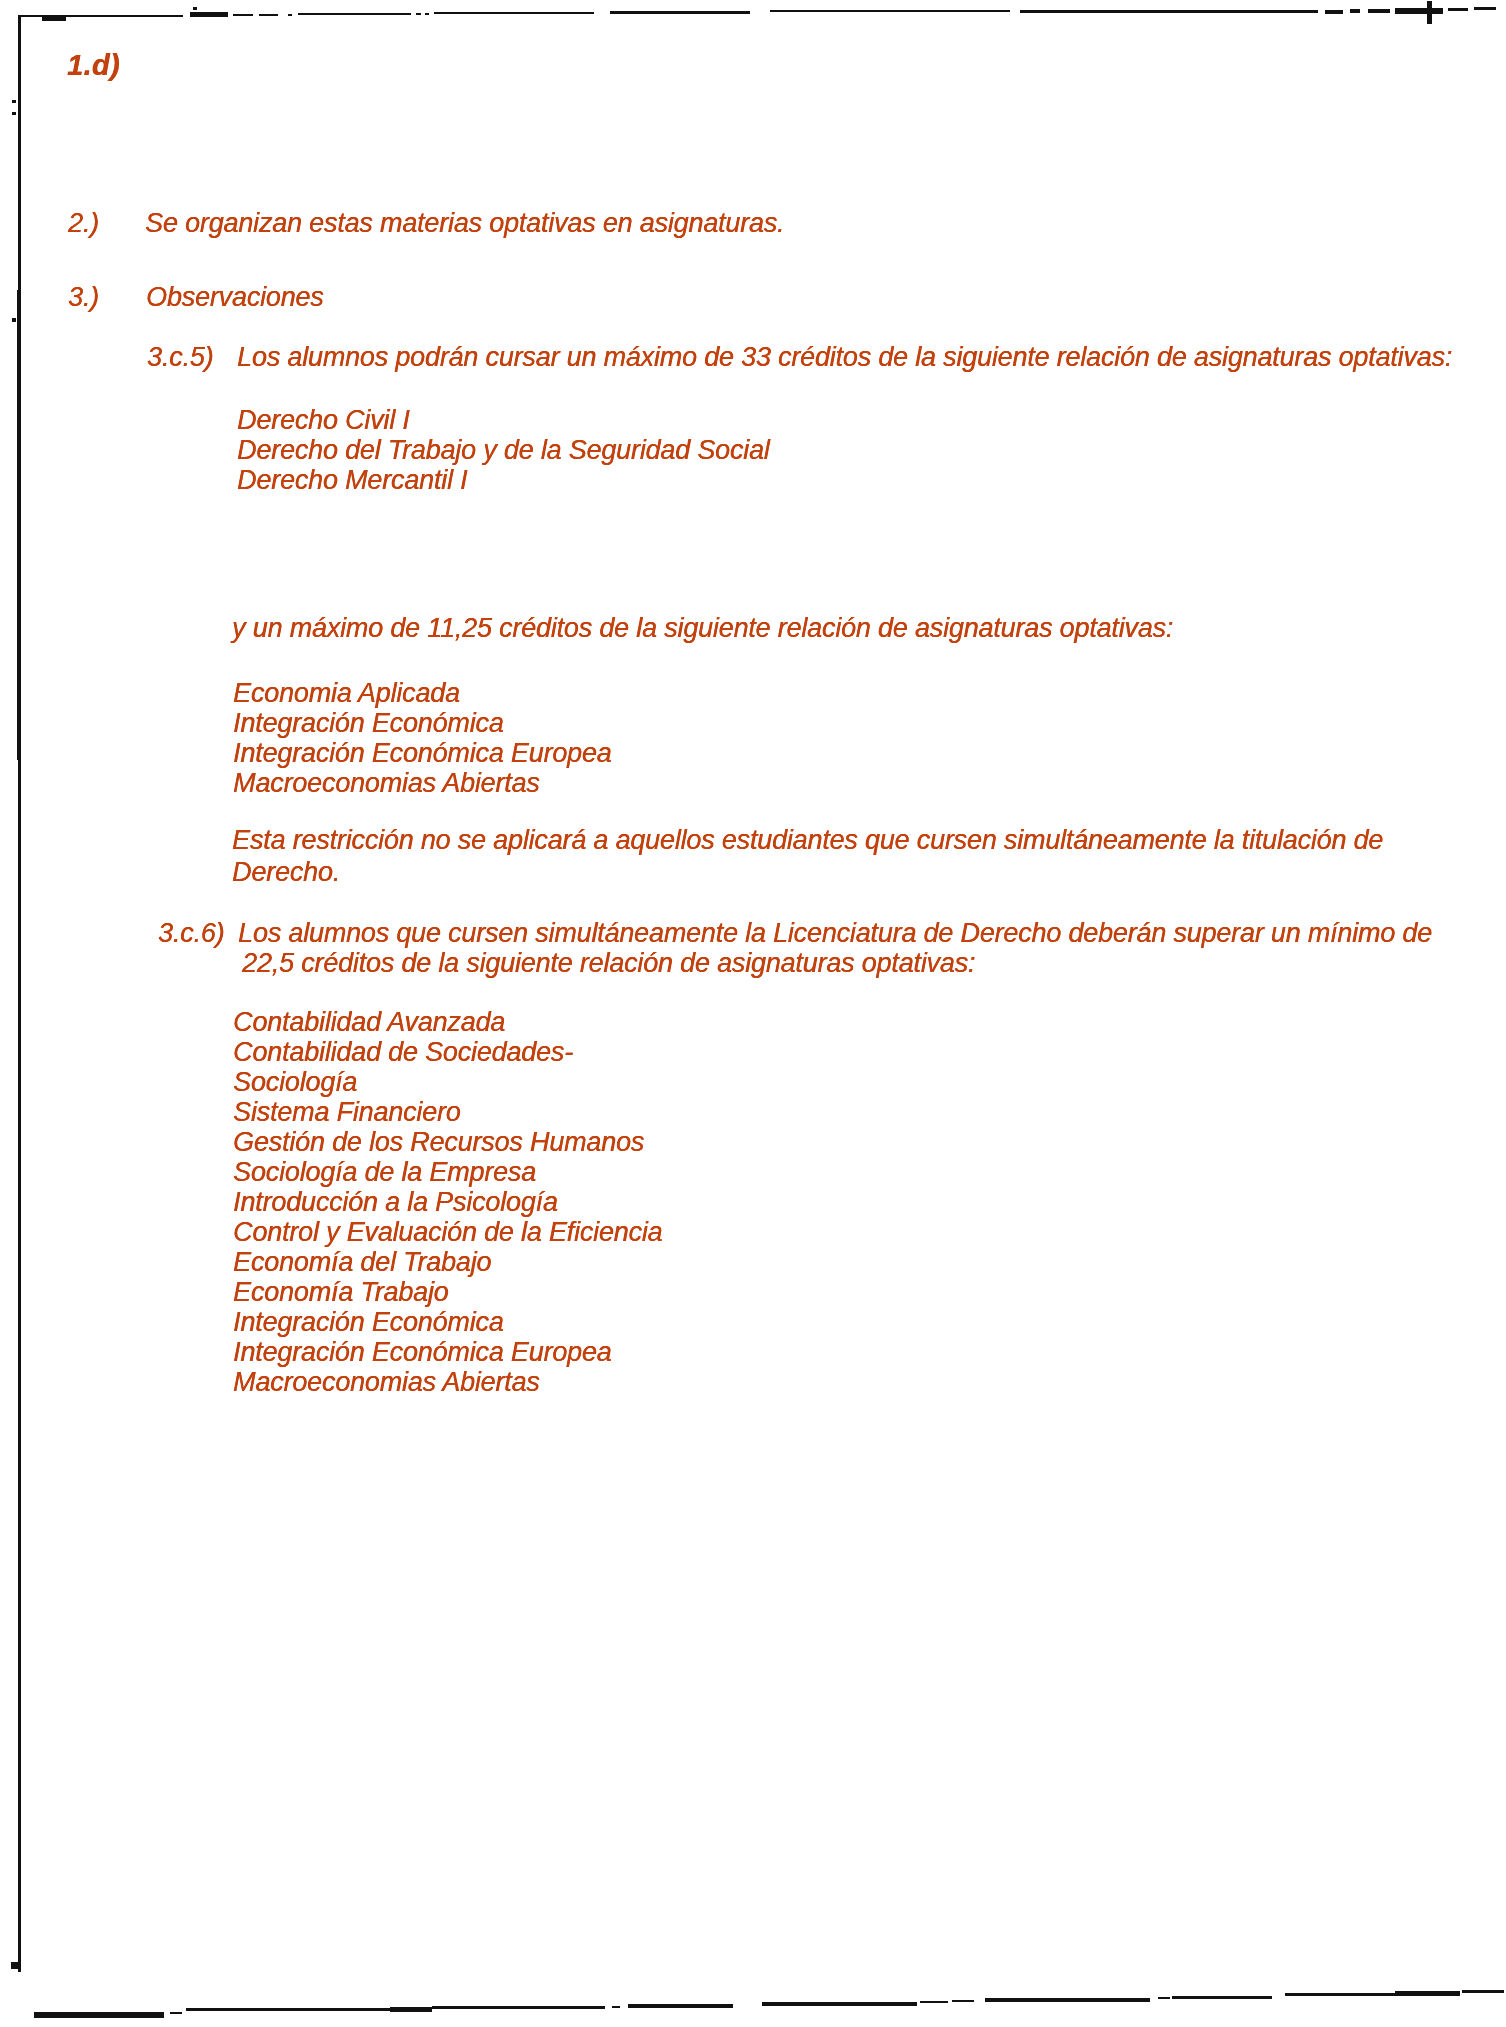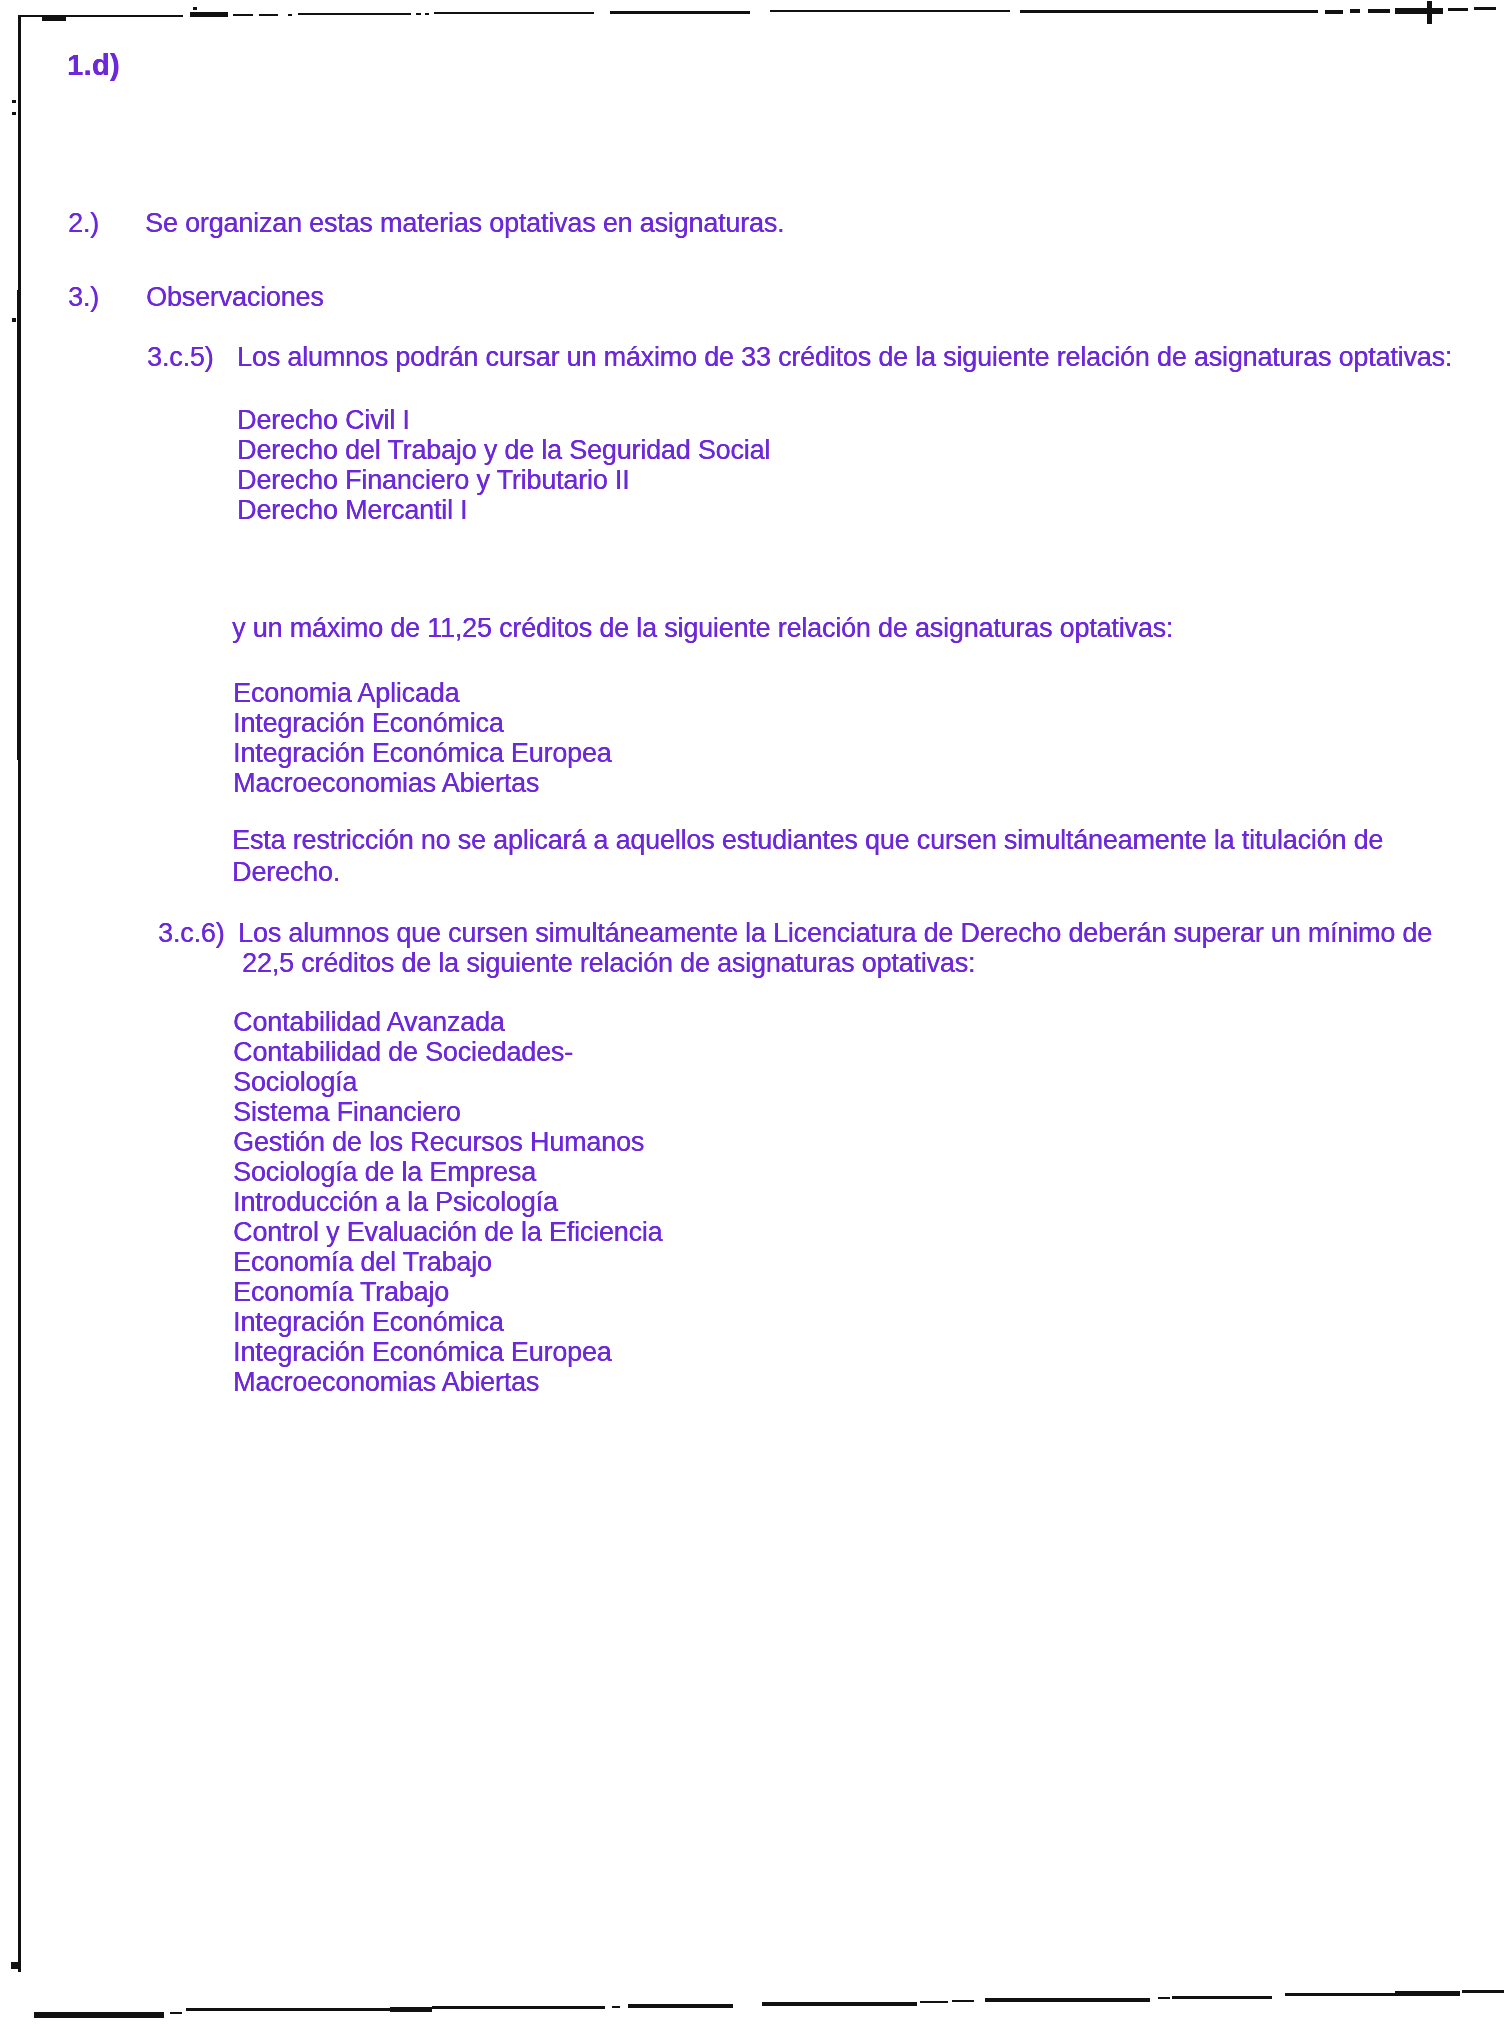--- a/index.html
+++ b/index.html
@@ -8,24 +8,25 @@
     width: 1506px;
     height: 2027px;
     background: #ffffff;
     overflow: hidden;
     font-family: "Liberation Sans", sans-serif;
   }
   .t {
     position: absolute;
     font-size: 27px;
     line-height: 30px;
-    color: #6d28d9;
+    color: #c2410c;
     letter-spacing: -0.2px;
     white-space: nowrap;
     text-shadow: 0.35px 0 0 currentColor;
+    font-style: italic;
   }
   .bold { font-weight: 700; }
   .list div { height: 30px; }
   .seg {
     position: absolute;
     background: #111111;
   }
 </style>
 </head>
 <body>
@@ -91,21 +92,20 @@
 
   <div class="t" style="left:68px;top:282px">3.)</div>
   <div class="t" style="left:146px;top:282px">Observaciones</div>
 
   <div class="t" style="left:147px;top:342px">3.c.5)</div>
   <div class="t" style="left:237px;top:342px">Los alumnos podrán cursar un máximo de 33 créditos de la siguiente relación de asignaturas optativas:</div>
 
   <div class="t list" style="left:237px;top:405px">
     <div>Derecho Civil I</div>
     <div>Derecho del Trabajo y de la Seguridad Social</div>
-    <div>Derecho Financiero y Tributario II</div>
     <div>Derecho Mercantil I</div>
   </div>
 
   <div class="t" style="left:232px;top:613px">y un máximo de 11,25 créditos de la siguiente relación de asignaturas optativas:</div>
 
   <div class="t list" style="left:233px;top:678px">
     <div>Economia Aplicada</div>
     <div>Integración Económica</div>
     <div>Integración Económica Europea</div>
     <div>Macroeconomias Abiertas</div>

